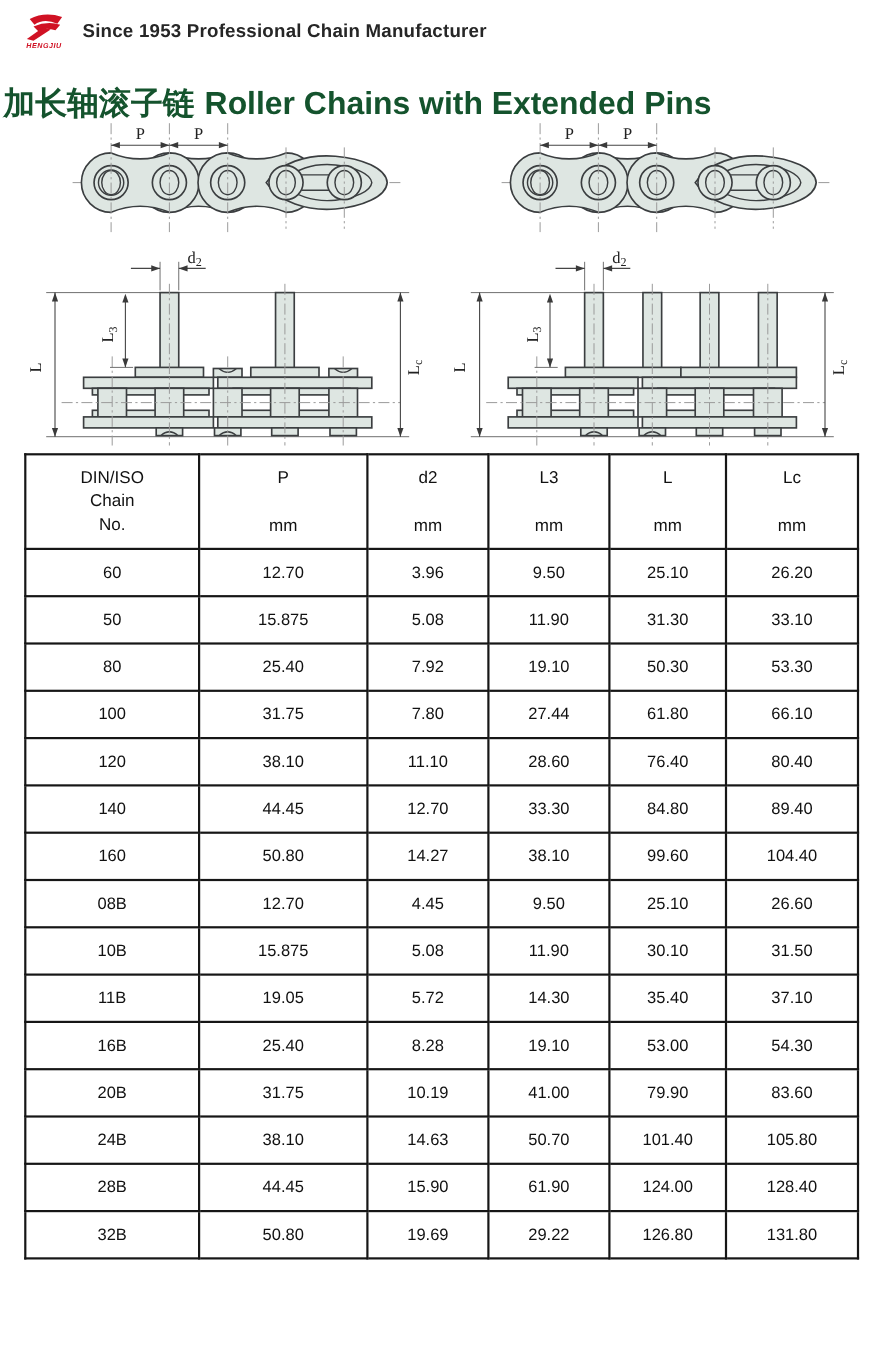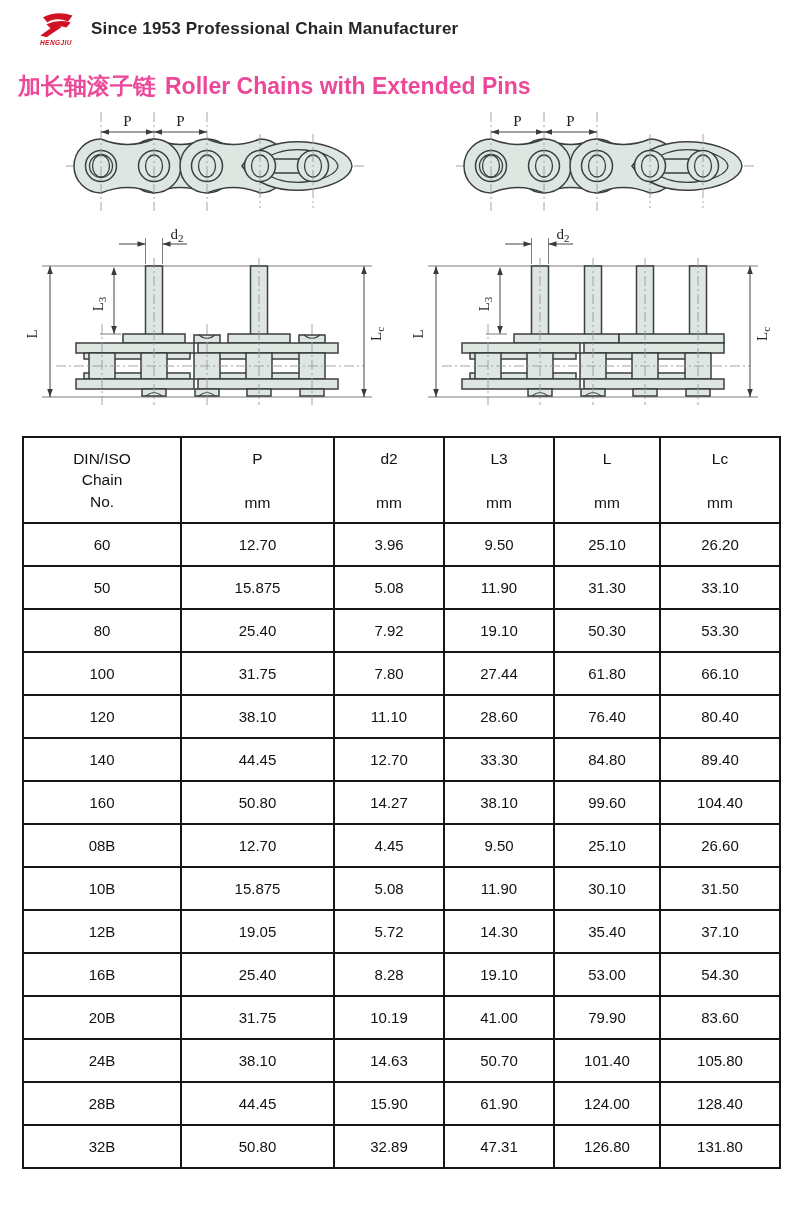--- a/index.html
+++ b/index.html
@@ -2,35 +2,35 @@
 <html><head>
 <meta charset="utf-8">
 <style>
   html,body{margin:0;padding:0}
   body{
     width:800px;height:1229px;position:relative;overflow:hidden;
     background:#ffffff;color:#1d1d1d;
     font-family:"Liberation Sans","DejaVu Sans",sans-serif;
   }
   
-  .brand{position:absolute;left:34px;top:8px;height:42px;display:flex;align-items:center}
+  .brand{position:absolute;left:18px;top:8px;height:42px;display:flex;align-items:center}
   .logo{width:44px;display:flex;flex-direction:column;align-items:center}
   .logo-name{color:#d01224;font-size:6.5px;font-weight:bold;font-style:italic;letter-spacing:.45px;margin-top:1px}
   .tagline{margin-left:13px;font-size:17px;font-weight:700;color:#262626;letter-spacing:.2px}
-  .page-title{position:absolute;left:18px;top:56px;font-size:23px;font-weight:700;color:#ec4899;white-space:nowrap}
+  .page-title{position:absolute;left:3px;top:56px;font-size:29px;font-weight:700;color:#14532d;white-space:nowrap}
   .page-title .en{margin-left:9px}
   
   svg.diag{position:absolute}
   #topL {left:56px; top:98px; width:320px;height:120px}
   #topR {left:446px;top:98px; width:320px;height:120px}
   #sideL{left:20px; top:224px;width:372px;height:188px}
   #sideR{left:406px;top:224px;width:372px;height:188px}
   
   table.spec{
-    position:absolute;left:22px;top:436px;width:757px;
+    position:absolute;left:22px;top:412px;width:757px;
     border-collapse:collapse;table-layout:fixed;
   }
   .spec th,.spec td{border:2px solid #161616;text-align:center;font-weight:400;padding:0}
   .spec thead th{height:84px;font-size:15.5px;vertical-align:middle;color:#111}
   .spec td{height:41px;font-size:15px;color:#111}
   .hcell{display:flex;flex-direction:column;justify-content:space-between;height:62px;padding:2px 0 0}
   .h3l{display:flex;flex-direction:column;line-height:1.38}
 </style>
 </head>
 <body>
@@ -347,21 +347,21 @@
       </tr>
       <tr>
         <td>10B</td>
         <td>15.875</td>
         <td>5.08</td>
         <td>11.90</td>
         <td>30.10</td>
         <td>31.50</td>
       </tr>
       <tr>
-        <td>12B</td>
+        <td>11B</td>
         <td>19.05</td>
         <td>5.72</td>
         <td>14.30</td>
         <td>35.40</td>
         <td>37.10</td>
       </tr>
       <tr>
         <td>16B</td>
         <td>25.40</td>
         <td>8.28</td>
@@ -389,19 +389,19 @@
         <td>28B</td>
         <td>44.45</td>
         <td>15.90</td>
         <td>61.90</td>
         <td>124.00</td>
         <td>128.40</td>
       </tr>
       <tr>
         <td>32B</td>
         <td>50.80</td>
-        <td>32.89</td>
-        <td>47.31</td>
+        <td>19.69</td>
+        <td>29.22</td>
         <td>126.80</td>
         <td>131.80</td>
       </tr>
     </tbody>
 </table>
 
 </body></html>

